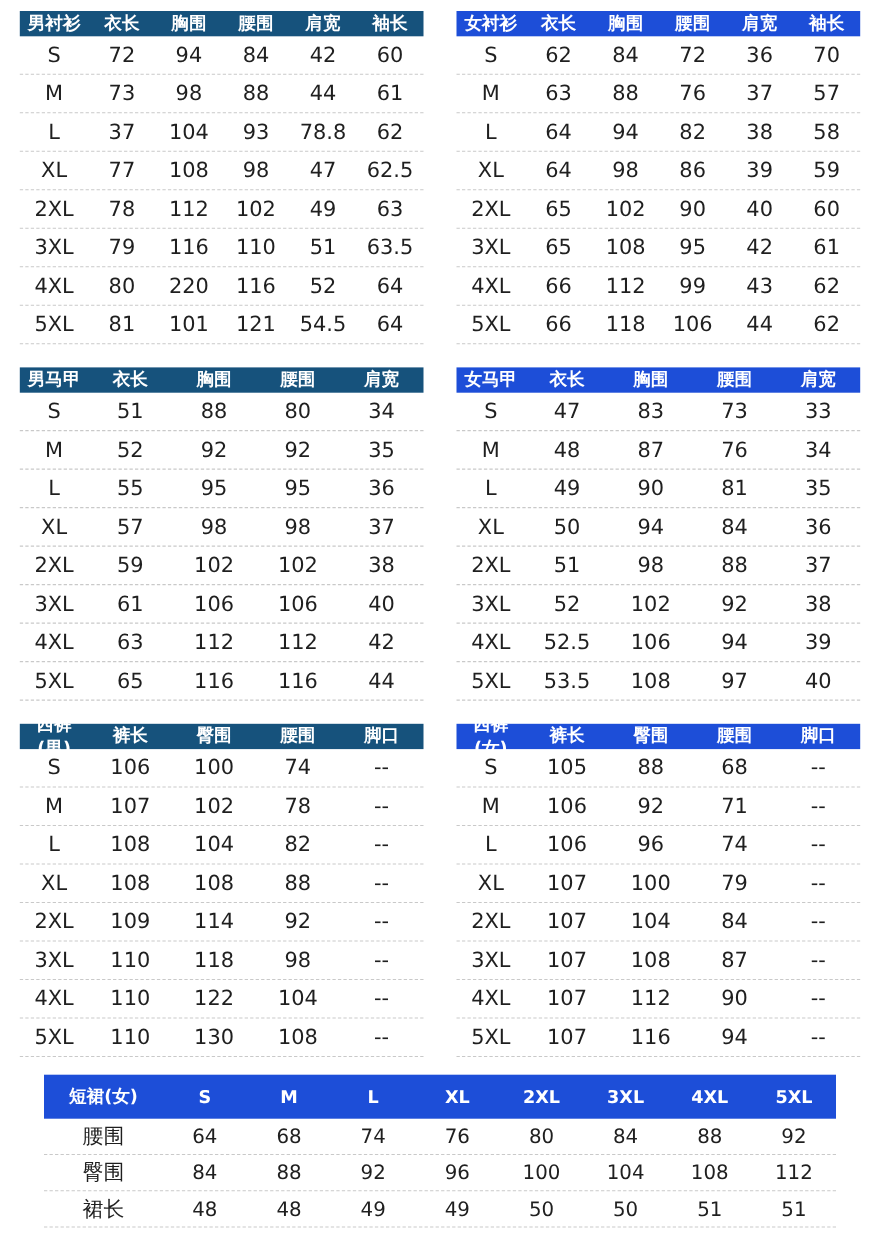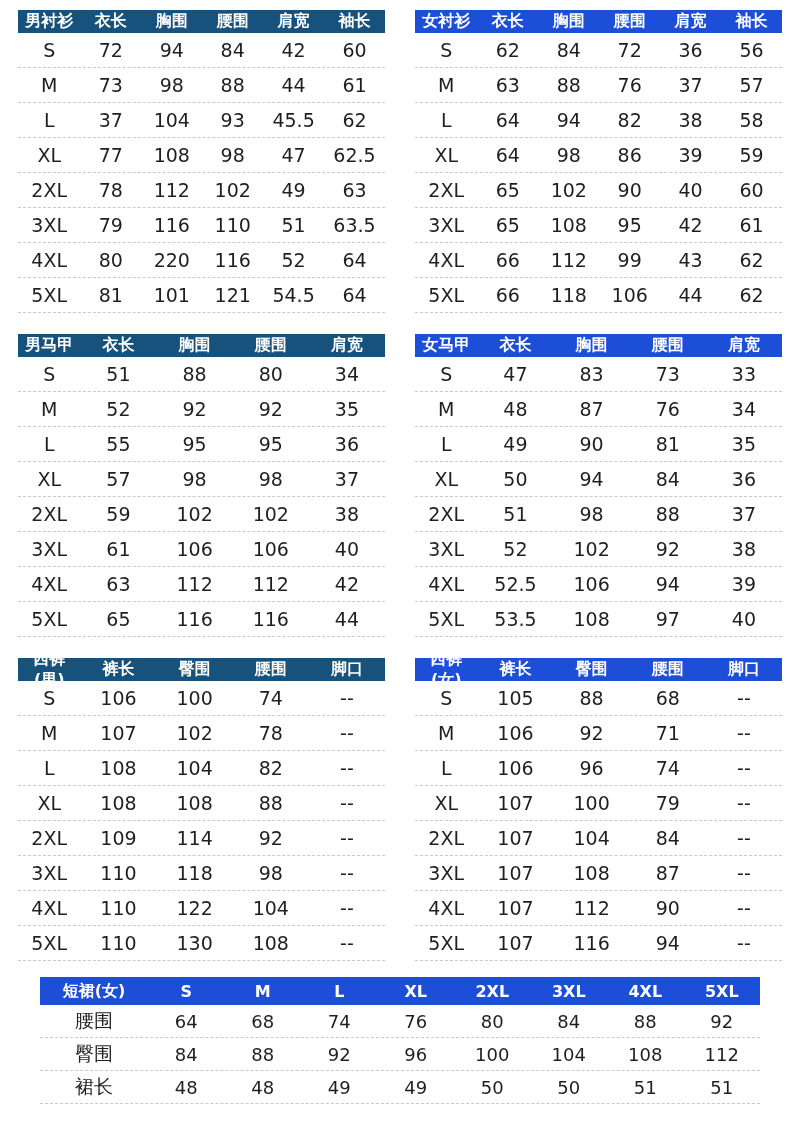--- a/index.html
+++ b/index.html
@@ -41,21 +41,21 @@
     border-bottom: 1px dashed #c9c9c9;
     font-size: 19px;
   }
   .cell { flex: 1; text-align: center; }
   .cell.first { flex: 0 0 17%; }
   .trow .cell.first { font-size: 19px; }
 
   
   .matrix-wrap { margin-top: 16px; padding-left: 22px; }
   .matrix-table { width: 720px; }
-  .matrix-table .thead { height: 28px; font-size: 16px; }
+  .matrix-table .thead { height: 40px; font-size: 16px; }
   .matrix-table .trow { height: 33px; font-size: 18px; }
   .matrix-table .cell.first { flex: 0 0 15%; }
 </style>
 </head>
 <body>
 
 <div class="page">
   <div class="tables-grid">
     <section class="size-table theme-blue">
         <div class="thead">
@@ -80,21 +80,21 @@
           <div class="cell">98</div>
           <div class="cell">88</div>
           <div class="cell">44</div>
           <div class="cell">61</div>
         </div>
         <div class="trow">
           <div class="cell first">L</div>
           <div class="cell">37</div>
           <div class="cell">104</div>
           <div class="cell">93</div>
-          <div class="cell">45.5</div>
+          <div class="cell">78.8</div>
           <div class="cell">62</div>
         </div>
         <div class="trow">
           <div class="cell first">XL</div>
           <div class="cell">77</div>
           <div class="cell">108</div>
           <div class="cell">98</div>
           <div class="cell">47</div>
           <div class="cell">62.5</div>
         </div>
@@ -139,21 +139,21 @@
           <div class="cell">腰围</div>
           <div class="cell">肩宽</div>
           <div class="cell">袖长</div>
         </div>
         <div class="trow">
           <div class="cell first">S</div>
           <div class="cell">62</div>
           <div class="cell">84</div>
           <div class="cell">72</div>
           <div class="cell">36</div>
-          <div class="cell">56</div>
+          <div class="cell">70</div>
         </div>
         <div class="trow">
           <div class="cell first">M</div>
           <div class="cell">63</div>
           <div class="cell">88</div>
           <div class="cell">76</div>
           <div class="cell">37</div>
           <div class="cell">57</div>
         </div>
         <div class="trow">

